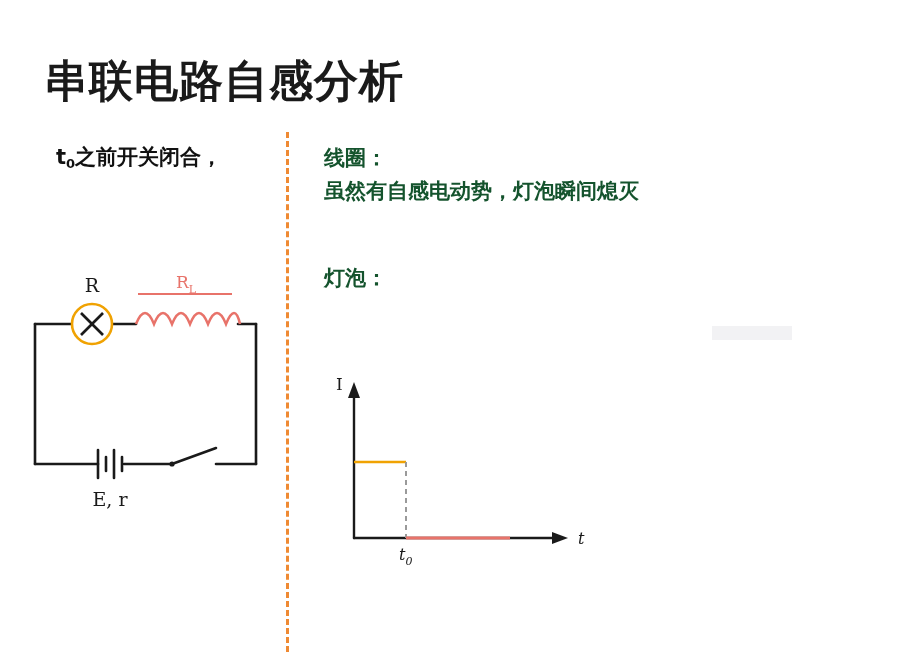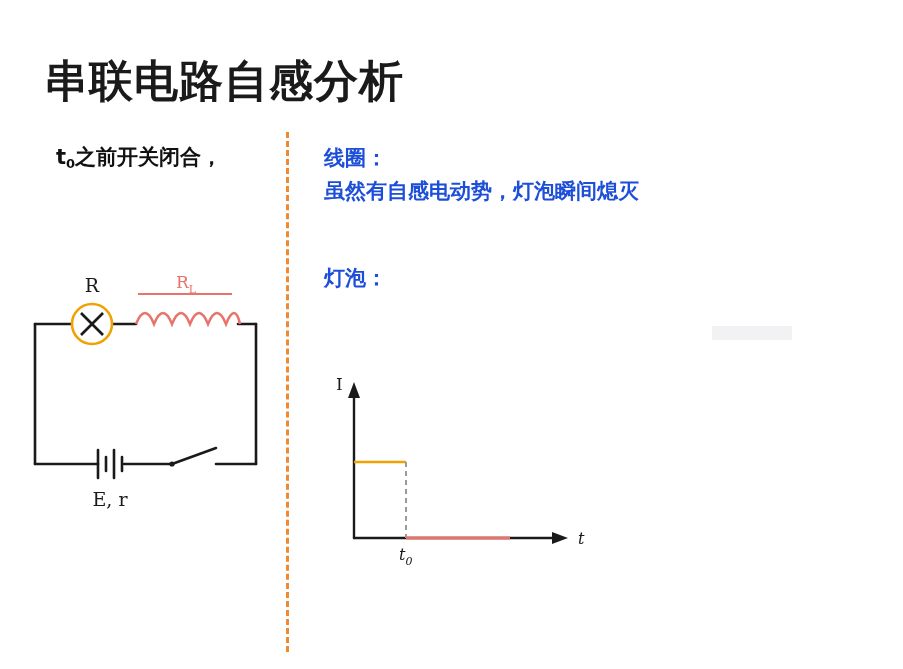--- a/index.html
+++ b/index.html
@@ -51,21 +51,21 @@
     font-weight: bold;
     vertical-align: baseline;
     position: relative;
     top: 4px;
   }
   .right-block {
     position: absolute;
     left: 324px;
     font-size: 21px;
     font-weight: bold;
-    color: #1d4ed8;
+    color: #14532d;
     line-height: 1.55;
   }
   .right-block.b1 { top: 142px; }
   .right-block.b2 { top: 262px; }
   .faint-box {
     position: absolute;
     left: 712px;
     top: 326px;
     width: 80px;
     height: 14px;

